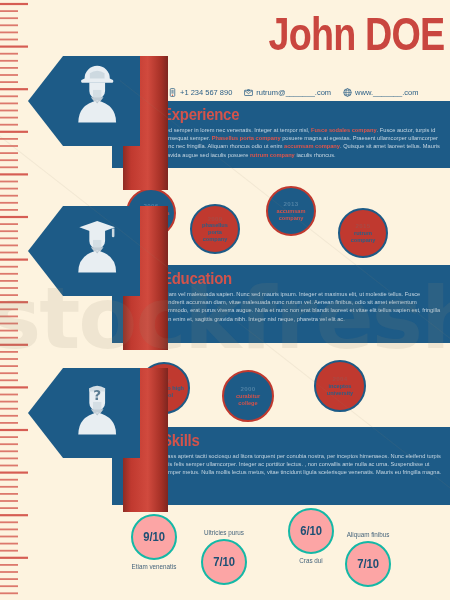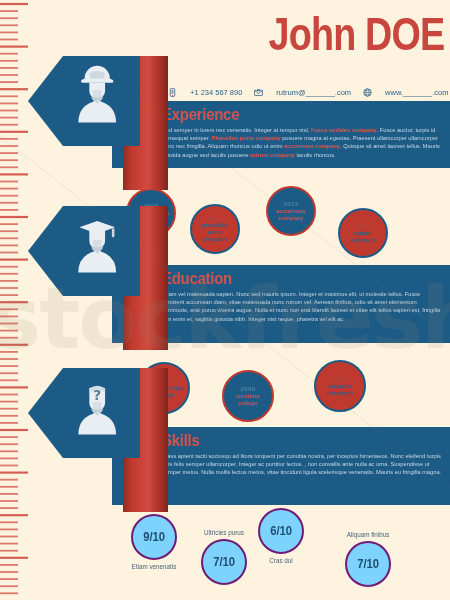--- a/index.html
+++ b/index.html
@@ -38,21 +38,21 @@
     font-family:"Liberation Sans Narrow","Liberation Sans", sans-serif;
     transform:scaleX(0.82); transform-origin:100% 50%;
     white-space:nowrap; z-index:4;
   }
 
   
   #contact-row {
     position:absolute; left:168px; top:84px; width:282px; height:16px;
     display:flex; align-items:center; gap:12px; z-index:4;
   }
-  .contact-item { display:flex; align-items:center; gap:13px; }
+  .contact-item { display:flex; align-items:center; gap:3px; }
   .contact-item .ctext {
     font-size:7.5px; color:#2b5f86; white-space:nowrap;
     font-family:"Liberation Sans", sans-serif;
   }
   .ci-icon { width:9px; height:9px; flex:none; }
 
   
   .panel {
     position:absolute; left:112px; width:338px;
     background:#1d5b87; z-index:3;
@@ -103,21 +103,21 @@
   .bubble.blue .b-name { color:#d3534b; }
   .bubble.red   { background:#c0392f; border-color:#1d5b87; }
   .bubble.red .b-year { color:#a84a45; }
   .bubble.red .b-name { color:#2b5f86; }
 
   
   #row-skills { position:absolute; left:112px; top:508px; width:338px; height:90px; z-index:4; }
   .skill-cell { position:absolute; width:84px; text-align:center; }
   .skill-circle {
     width:46px; height:46px; border-radius:50%;
-    background:#7dd3fc; border:2px solid #701a75;
+    background:#fca5a5; border:2px solid #14b8a6;
     display:flex; align-items:center; justify-content:center;
     margin:0 auto;
   }
   .skill-circle .s-val {
     font-size:12.5px; font-weight:bold; color:#1d4f73;
     font-family:"Liberation Sans Narrow","Liberation Sans", sans-serif;
     transform:scaleX(0.9);
   }
   .skill-label { font-size:6.3px; color:#46647c; line-height:9px; }
   .skill-cell.lbl-above .skill-label { margin-bottom:2px; }
@@ -377,21 +377,21 @@
         <span class="s-val">9/10</span>
       </div>
       <div class="skill-label">Etiam venenatis</div>
     </div>
     <div class="skill-cell lbl-above" style="left: 70px; top: 20px;">
       <div class="skill-label">Ultricies purus</div>
       <div class="skill-circle">
         <span class="s-val">7/10</span>
       </div>
     </div>
-    <div class="skill-cell lbl-below" style="left: 127px; top: 0px; text-align: center;">
+    <div class="skill-cell lbl-below" style="left: 157px; top: 0px; text-align: center;">
       <div class="skill-circle">
         <span class="s-val">6/10</span>
       </div>
       <div class="skill-label">Cras dui</div>
     </div>
     <div class="skill-cell lbl-above" style="left: 214px; top: 22px;">
       <div class="skill-label">Aliquam finibus</div>
       <div class="skill-circle">
         <span class="s-val">7/10</span>
       </div>

